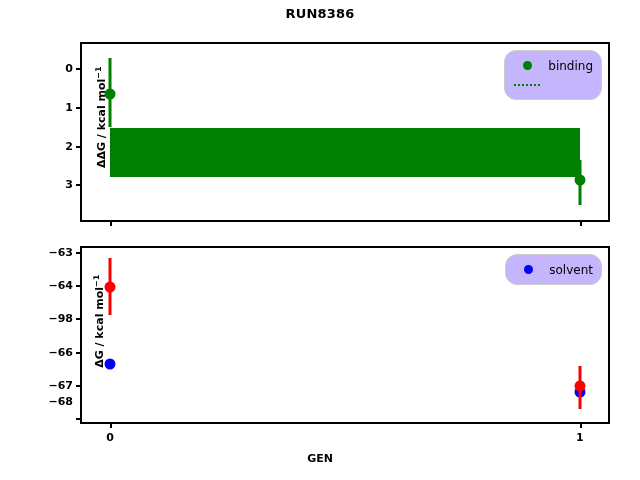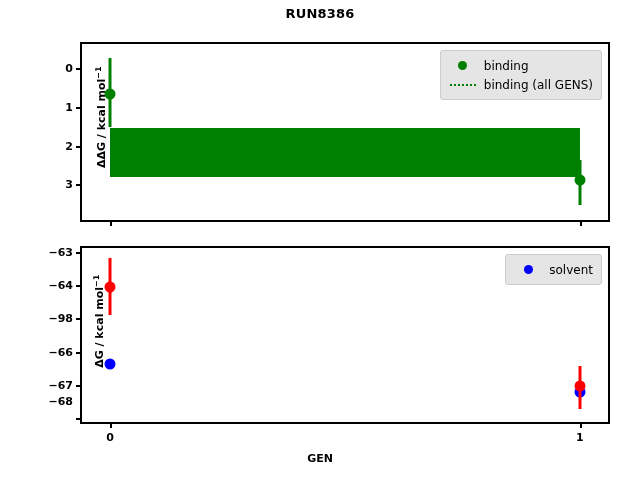--- a/index.html
+++ b/index.html
@@ -124,23 +124,23 @@
     transform: translate(-50%, -50%);
   }
   .band {
     position: absolute;
   }
 
   
   .legend {
     position: absolute;
     box-sizing: border-box;
-    background: #e5e5e5;
+    background: #c4b5fd;
     border: 1px solid #cccccc;
-    border-radius: 3px;
+    border-radius: 12px;
     padding: 5px 8px 5px 7px;
     box-shadow: 0 0 0 0 rgba(0,0,0,0);
   }
   #legend-top    { right: 6px; top: 6px; }
   #legend-bottom { right: 6px; top: 6px; }
   .legend-row {
     display: flex;
     align-items: center;
     height: 19px;
     white-space: nowrap;
@@ -209,21 +209,20 @@
         <div class="legend-row">
           <span class="legend-key">
             <span class="legend-dot" style="background: rgb(0, 128, 0);"></span>
           </span>
           <span class="legend-text">binding</span>
         </div>
         <div class="legend-row">
           <span class="legend-key">
             <span class="legend-dash" style="border-top-color: rgb(0, 128, 0);"></span>
           </span>
-          <span class="legend-text">binding (all GENS)</span>
         </div>
       </div>
   </div>
 
   <div class="axes" id="axes-bottom">
 
     <div class="ylabel" id="ylabel-bottom"><span>ΔG / kcal mol</span><span class="sup">−1</span></div>
 
     <div id="bot-yticks">
         <div class="ytick" style="top: 3.98473px;"></div>

